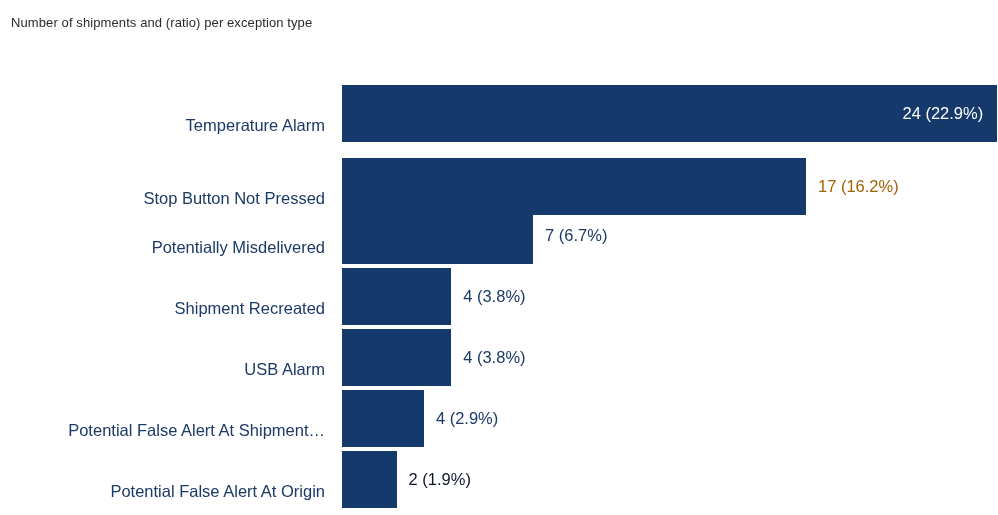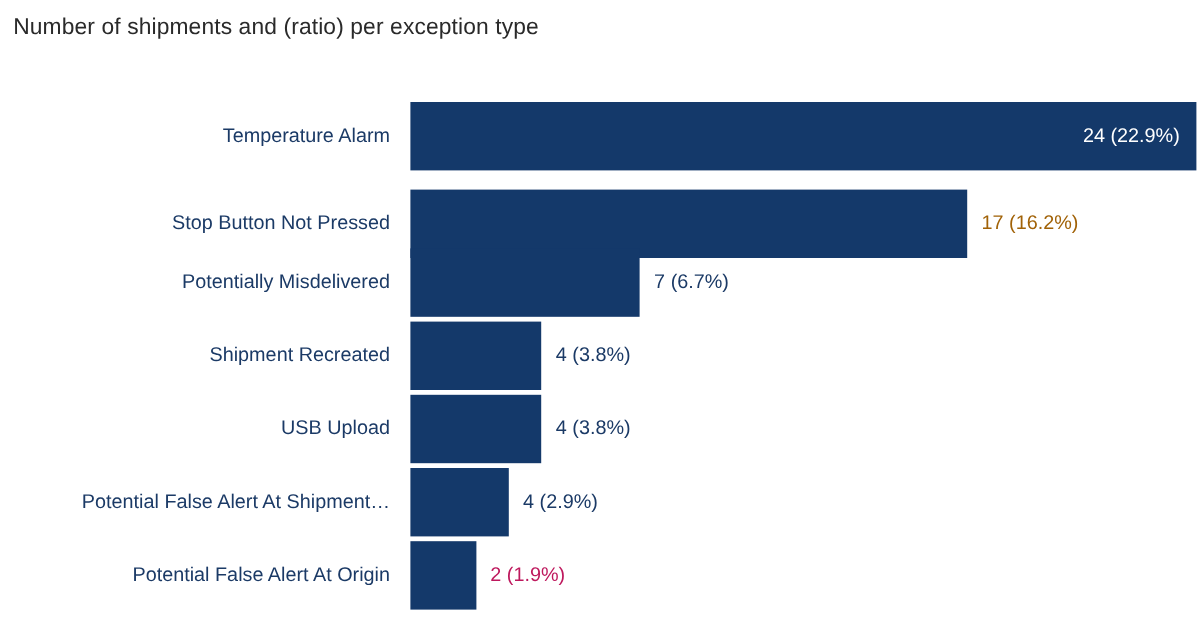--- a/index.html
+++ b/index.html
@@ -22,21 +22,21 @@
     height: 515px;
     background: #ffffff;
     overflow: hidden;
   }
 
   
   #chart-title {
     position: absolute;
     left: 11px;
     top: 11px;
-    font-size: 19px;
+    font-size: 13px;
     line-height: 24px;
     color: #2a2a2a;
     white-space: nowrap;
     letter-spacing: 0.1px;
   }
 
   
   #plot-area {
     position: absolute;
     left: 0;
@@ -48,21 +48,21 @@
   .bar-row {
     position: absolute;
     left: 0;
     width: 998px;
     height: 57px;
   }
 
   .cat-label {
     position: absolute;
     right: 673px;               
-    top: 0;
+    top: 12px;
     height: 57px;
     line-height: 57px;
     font-size: 16.5px;
     color: #1b3a66;
     white-space: nowrap;
     text-align: center;
   }
 
   .bar-track {
     position: absolute;
@@ -133,35 +133,35 @@
         </div>
       </div>
       <div class="bar-row" style="top: 268px;">
         <div class="cat-label">Shipment Recreated</div>
         <div class="bar-track">
           <div class="bar-rect" style="width: 109.2px; background: rgb(20, 57, 106);"></div>
           <div class="value-label-outside" style="left: 121.2px; color: rgb(27, 58, 102);">4  (3.8%)</div>
         </div>
       </div>
       <div class="bar-row" style="top: 329px;">
-        <div class="cat-label">USB Upload</div>
+        <div class="cat-label">USB Alarm</div>
         <div class="bar-track">
           <div class="bar-rect" style="width: 109.2px; background: rgb(20, 57, 106);"></div>
           <div class="value-label-outside" style="left: 121.2px; color: rgb(27, 58, 102);">4  (3.8%)</div>
         </div>
       </div>
       <div class="bar-row" style="top: 390px;">
         <div class="cat-label">Potential False Alert At Shipment…</div>
         <div class="bar-track">
           <div class="bar-rect" style="width: 81.9px; background: rgb(20, 57, 106);"></div>
           <div class="value-label-outside" style="left: 93.9px; color: rgb(27, 58, 102);">4  (2.9%)</div>
         </div>
       </div>
       <div class="bar-row" style="top: 451px;">
         <div class="cat-label">Potential False Alert At Origin</div>
         <div class="bar-track">
           <div class="bar-rect" style="width: 54.6px; background: rgb(20, 57, 106);"></div>
-          <div class="value-label-outside" style="left: 66.6px; color: #be185d;">2  (1.9%)</div>
+          <div class="value-label-outside" style="left: 66.6px; color: #0f172a;">2  (1.9%)</div>
         </div>
       </div>
     </div>
 
 </div>
 
 </body></html>

